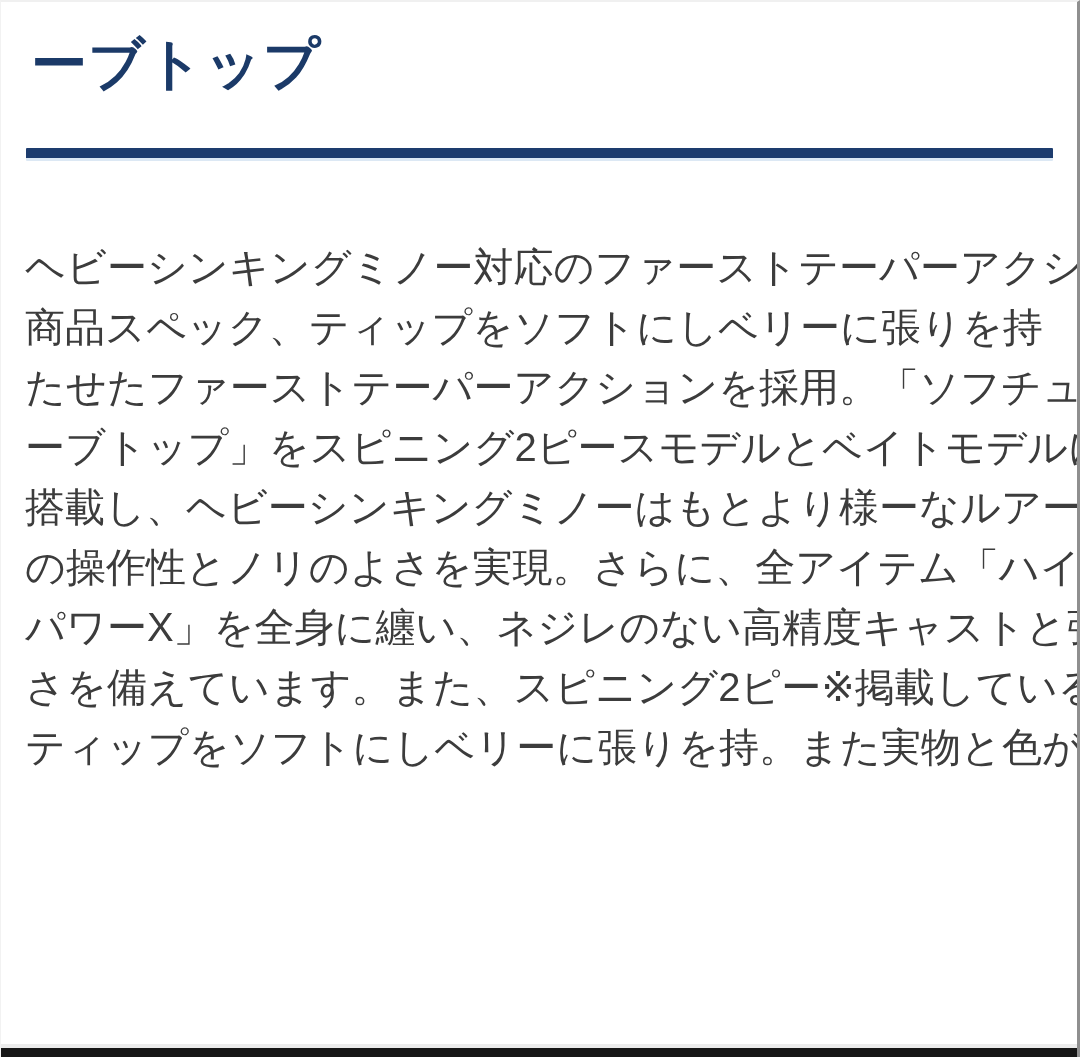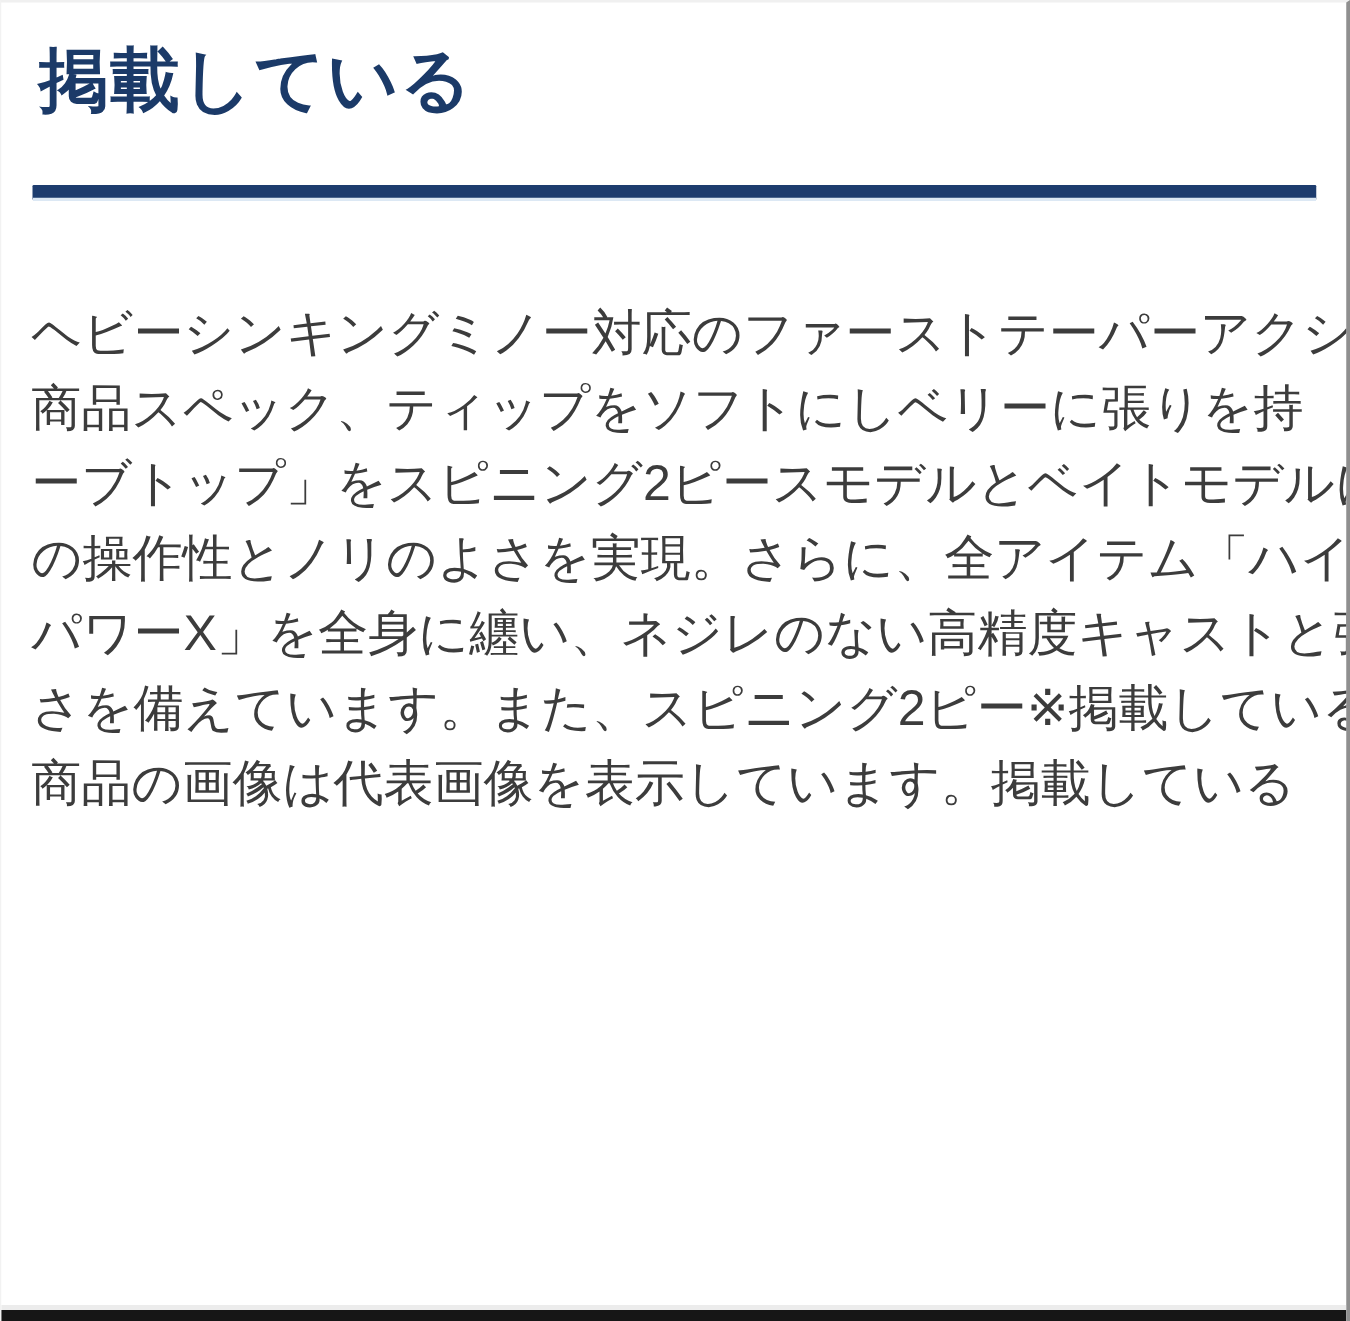--- a/index.html
+++ b/index.html
@@ -61,30 +61,32 @@
     width: 100%;
     height: 4px;
     background: #ececec;
   }
 </style>
 </head>
 <body>
 
 <div class="page">
 
-  <h1 class="section-header">掲載している</h1>
+  <h1 class="section-header">ーブトップ</h1>
 
   <div class="section-divider"></div>
 
   <div class="body-text">
     <div class="line">ヘビーシンキングミノー対応のファーストテーパーアクシ</div>
     <div class="line">商品スペック、ティップをソフトにしベリーに張りを持</div>
+    <div class="line">たせたファーストテーパーアクションを採用。「ソフチュ</div>
     <div class="line">ーブトップ」をスピニング2ピースモデルとベイトモデルに</div>
+    <div class="line">搭載し、ヘビーシンキングミノーはもとより様ーなルアー</div>
     <div class="line">の操作性とノリのよさを実現。さらに、全アイテム「ハイ</div>
     <div class="line">パワーX」を全身に纏い、ネジレのない高精度キャストと強</div>
     <div class="line">さを備えています。また、スピニング2ピー※掲載している</div>
-    <div class="line">商品の画像は代表画像を表示しています。掲載している</div>
+    <div class="line">ティップをソフトにしベリーに張りを持。また実物と色が</div>
   </div>
 
   <div class="bottom-bar-shadow"></div>
   <div class="bottom-bar"></div>
 
 </div>
 
 </body></html>

